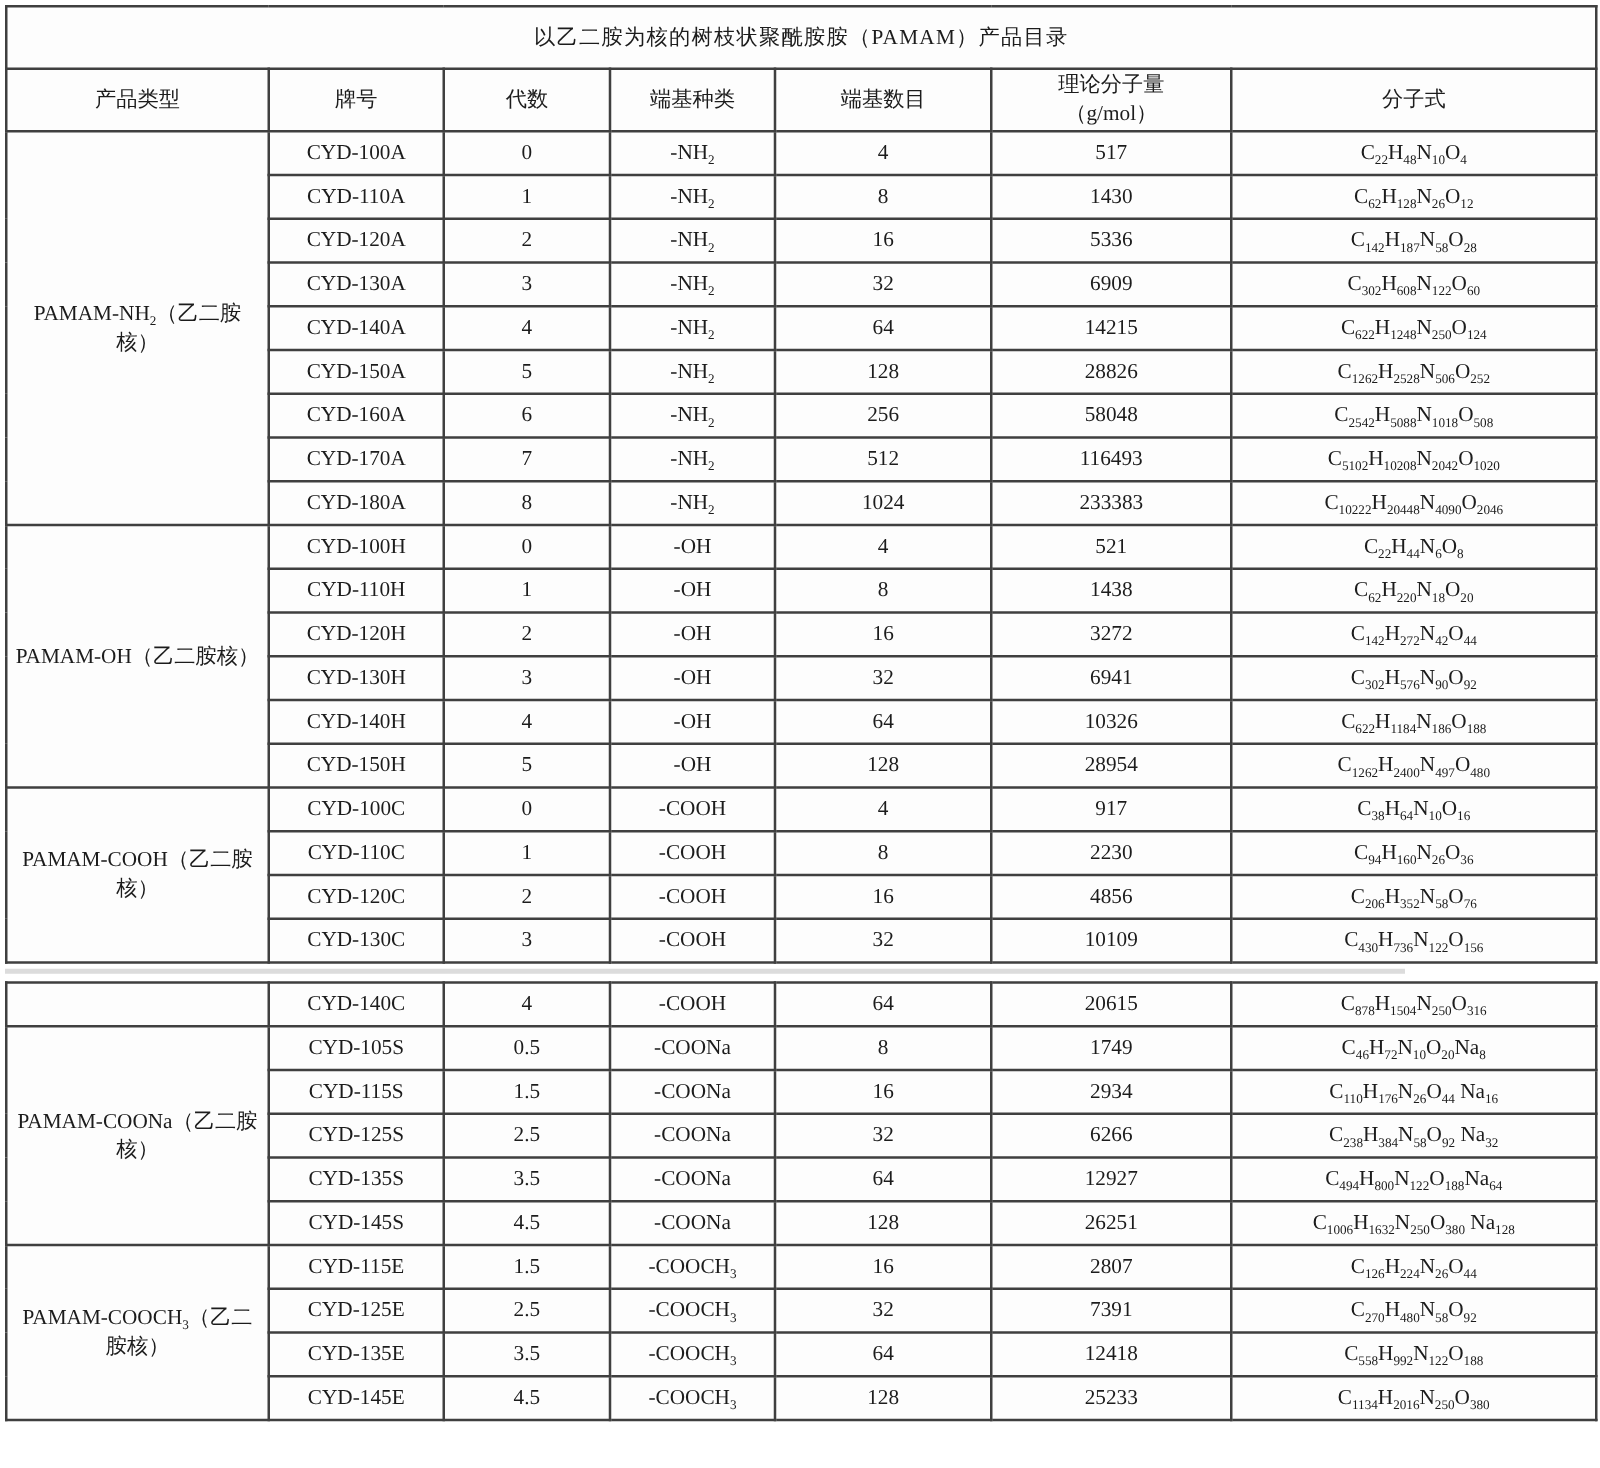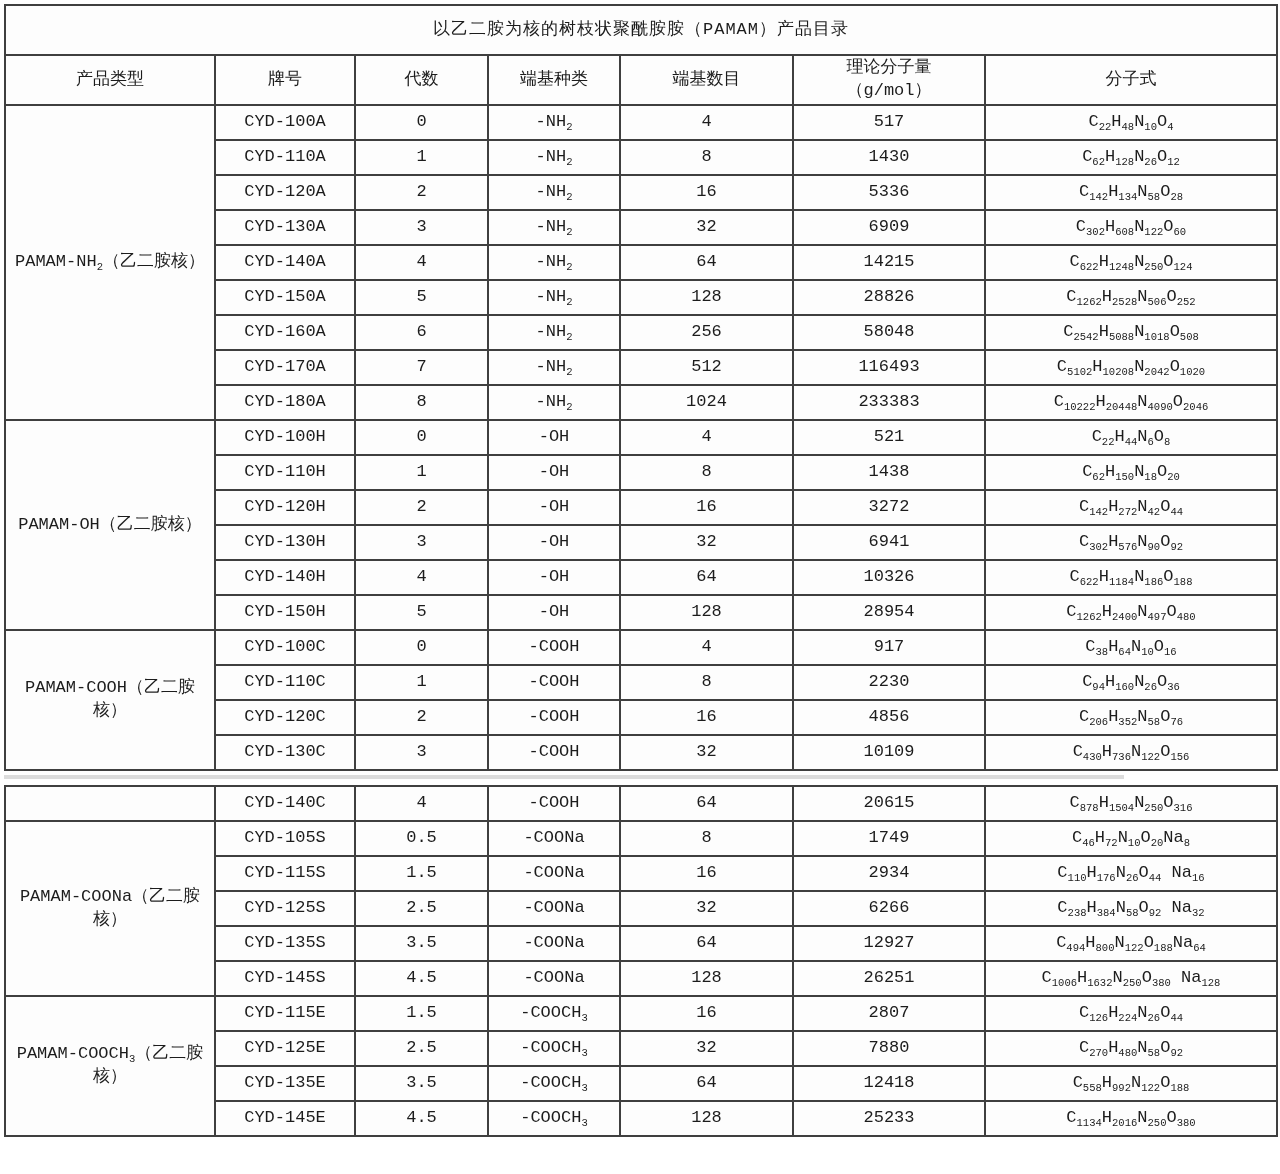--- a/index.html
+++ b/index.html
@@ -13,21 +13,20 @@
     width:1280px;
     font-family:"Liberation Serif","DejaVu Serif",serif;
     color:var(--text);
   }
   .page{
     box-sizing:border-box;
     width:1128px;
     min-height:1174px;
     padding:4px;
     background:var(--bg);
-    font-family:Liberation Mono, monospace;
   }
   table.catalog{
     border-collapse:collapse;
     table-layout:fixed;
     width:1272px;
     background:var(--cellbg);
   }
   table.catalog td, table.catalog th{
     border:2px solid var(--border);
     text-align:center;
@@ -114,21 +113,21 @@
             <td class="data-cell">8</td>
             <td class="data-cell">1430</td>
             <td class="data-cell">C<sub>62</sub>H<sub>128</sub>N<sub>26</sub>O<sub>12</sub></td>
           </tr>
           <tr>
             <td class="data-cell">CYD-120A</td>
             <td class="data-cell">2</td>
             <td class="data-cell">-NH<sub>2</sub></td>
             <td class="data-cell">16</td>
             <td class="data-cell">5336</td>
-            <td class="data-cell">C<sub>142</sub>H<sub>134</sub>N<sub>58</sub>O<sub>28</sub></td>
+            <td class="data-cell">C<sub>142</sub>H<sub>187</sub>N<sub>58</sub>O<sub>28</sub></td>
           </tr>
           <tr>
             <td class="data-cell">CYD-130A</td>
             <td class="data-cell">3</td>
             <td class="data-cell">-NH<sub>2</sub></td>
             <td class="data-cell">32</td>
             <td class="data-cell">6909</td>
             <td class="data-cell">C<sub>302</sub>H<sub>608</sub>N<sub>122</sub>O<sub>60</sub></td>
           </tr>
           <tr>
@@ -179,21 +178,21 @@
             <td class="data-cell">4</td>
             <td class="data-cell">521</td>
             <td class="data-cell">C<sub>22</sub>H<sub>44</sub>N<sub>6</sub>O<sub>8</sub></td>
           </tr>
           <tr>
             <td class="data-cell">CYD-110H</td>
             <td class="data-cell">1</td>
             <td class="data-cell">-OH</td>
             <td class="data-cell">8</td>
             <td class="data-cell">1438</td>
-            <td class="data-cell">C<sub>62</sub>H<sub>150</sub>N<sub>18</sub>O<sub>20</sub></td>
+            <td class="data-cell">C<sub>62</sub>H<sub>220</sub>N<sub>18</sub>O<sub>20</sub></td>
           </tr>
           <tr>
             <td class="data-cell">CYD-120H</td>
             <td class="data-cell">2</td>
             <td class="data-cell">-OH</td>
             <td class="data-cell">16</td>
             <td class="data-cell">3272</td>
             <td class="data-cell">C<sub>142</sub>H<sub>272</sub>N<sub>42</sub>O<sub>44</sub></td>
           </tr>
           <tr>
@@ -326,21 +325,21 @@
             <td class="data-cell">-COOCH<sub>3</sub></td>
             <td class="data-cell">16</td>
             <td class="data-cell">2807</td>
             <td class="data-cell">C<sub>126</sub>H<sub>224</sub>N<sub>26</sub>O<sub>44</sub></td>
           </tr>
           <tr>
             <td class="data-cell">CYD-125E</td>
             <td class="data-cell">2.5</td>
             <td class="data-cell">-COOCH<sub>3</sub></td>
             <td class="data-cell">32</td>
-            <td class="data-cell">7880</td>
+            <td class="data-cell">7391</td>
             <td class="data-cell">C<sub>270</sub>H<sub>480</sub>N<sub>58</sub>O<sub>92</sub></td>
           </tr>
           <tr>
             <td class="data-cell">CYD-135E</td>
             <td class="data-cell">3.5</td>
             <td class="data-cell">-COOCH<sub>3</sub></td>
             <td class="data-cell">64</td>
             <td class="data-cell">12418</td>
             <td class="data-cell">C<sub>558</sub>H<sub>992</sub>N<sub>122</sub>O<sub>188</sub></td>
           </tr>

